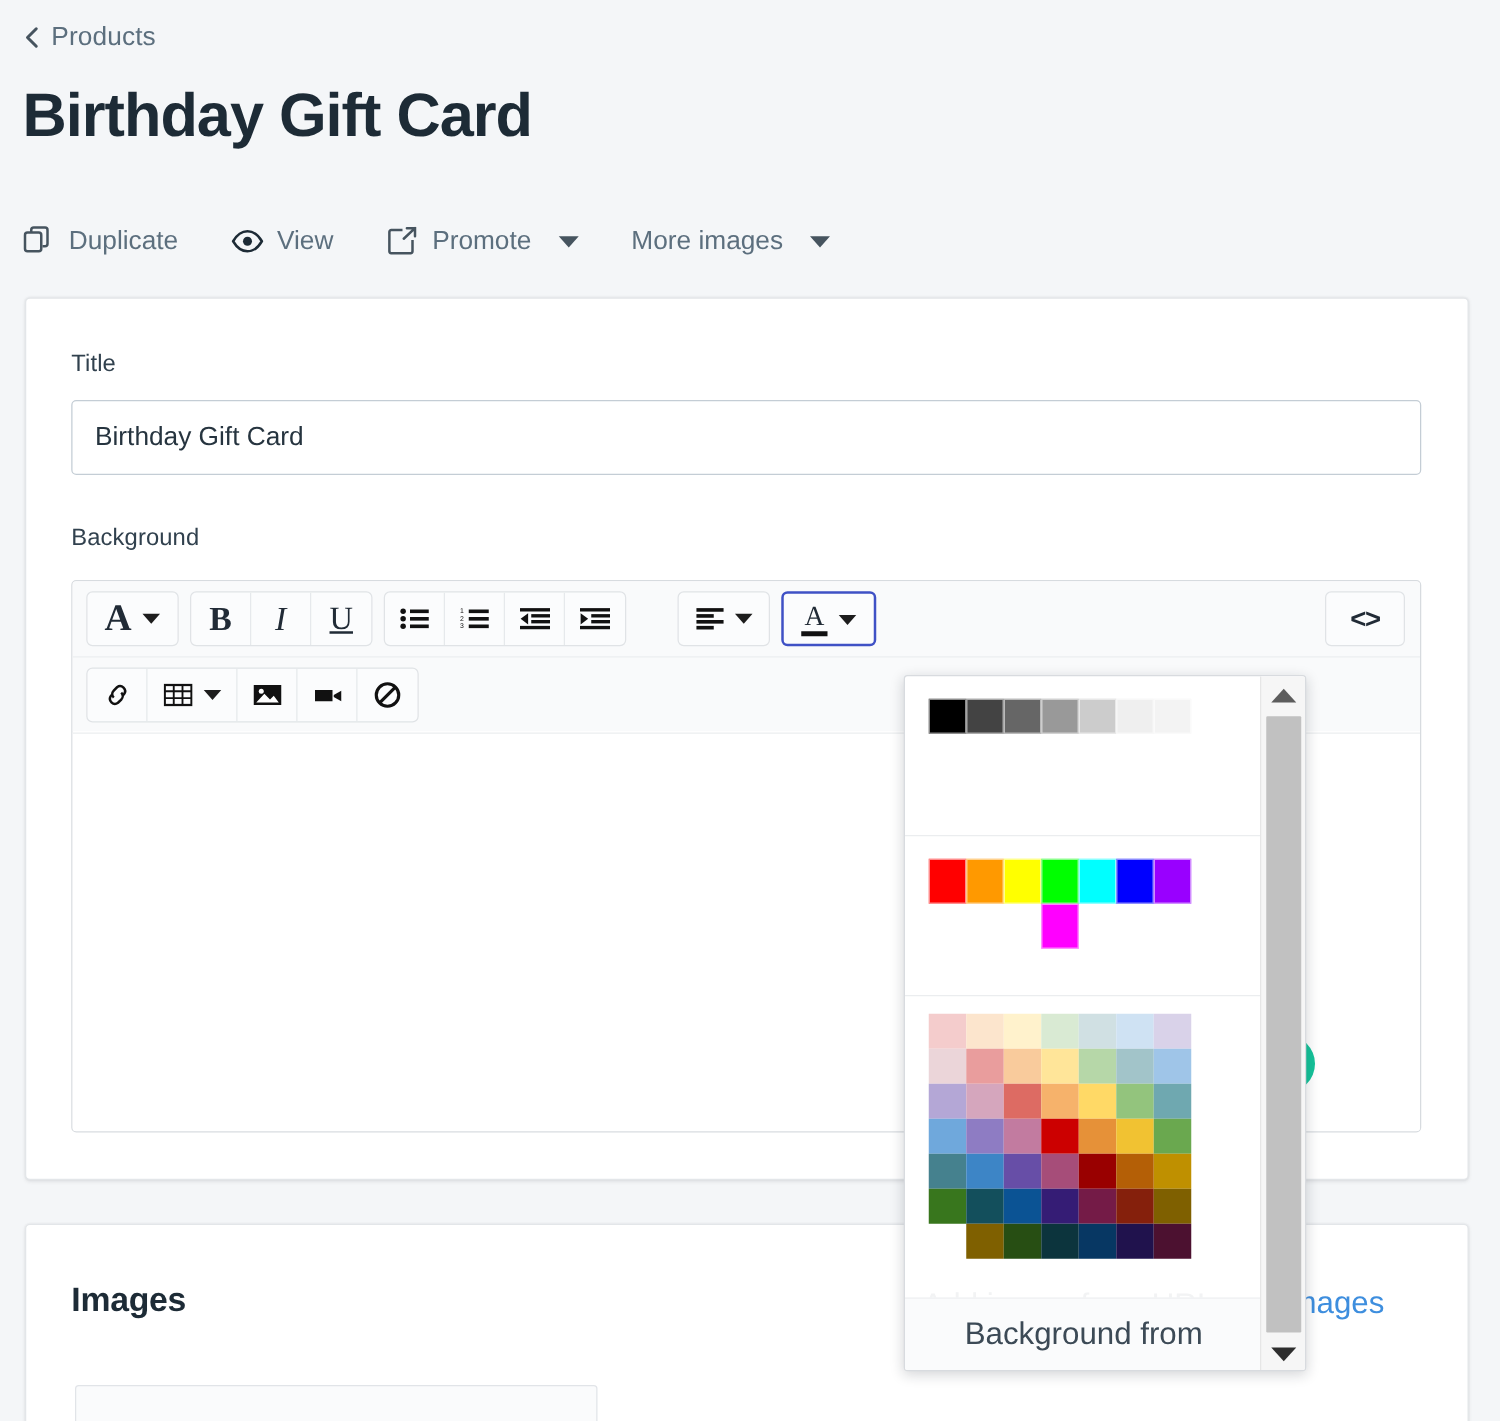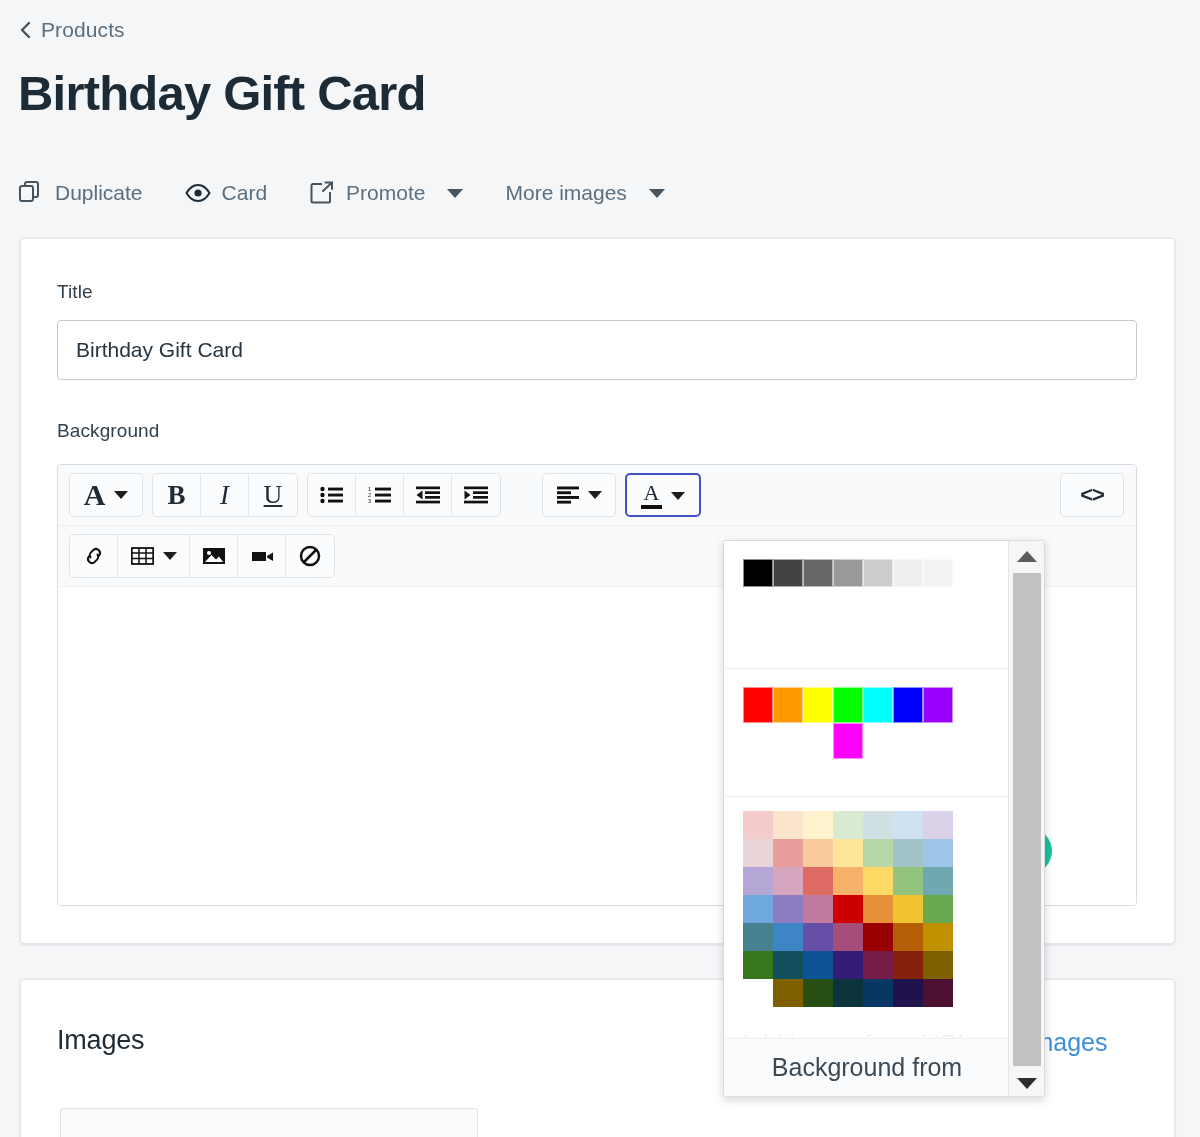--- a/index.html
+++ b/index.html
@@ -170,21 +170,21 @@
     left: 1006px; top: 828px;
     width: 46px; height: 46px;
     border-radius: 50%;
     background: #15c39a;
     display: flex; align-items: center; justify-content: center;
   }
 
   
   .images-heading {
     position: absolute; left: 57px; top: 1025px;
-    font-size: 27px; font-weight: 400; color: #1d2b36;
+    font-size: 27px; font-weight: 700; color: #1d2b36;
     letter-spacing: -0.2px;
   }
   .add-images-link {
     position: absolute; left: 1006px; top: 1028px;
     font-size: 25px; color: #3e8ede;
     cursor: pointer; white-space: nowrap;
   }
   .dropzone {
     position: absolute; left: 60px; top: 1108px;
     width: 418px; height: 100px;
@@ -326,21 +326,21 @@
       <span>Duplicate</span>
     </div>
 
     <div class="action-item">
       <span>
         <svg width="26" height="26" viewBox="0 0 26 26">
           <path d="M1.5 13 C5 7 9 5 13 5 s8 2 11.5 8 C21 19 17 21 13 21 S5 19 1.5 13 Z" fill="none" stroke="#1d2b36" stroke-width="2"></path>
           <circle cx="13" cy="13" r="3.6" fill="#1d2b36"></circle>
         </svg>
       </span>
-      <span>Card</span>
+      <span>View</span>
     </div>
 
     <div class="action-item">
       <span>
         <svg width="26" height="26" viewBox="0 0 26 26">
           <path d="M13 4 H4 a1.5 1.5 0 0 0-1.5 1.5 V21 a1.5 1.5 0 0 0 1.5 1.5 h15.5 A1.5 1.5 0 0 0 21 21 v-9" fill="none" stroke="#46545f" stroke-width="2"></path>
           <path d="M14 11 L23 2.5 M16.5 2.5 H23 V9" fill="none" stroke="#46545f" stroke-width="2" stroke-linecap="round"></path>
         </svg>
       </span>
       <span>Promote</span>

